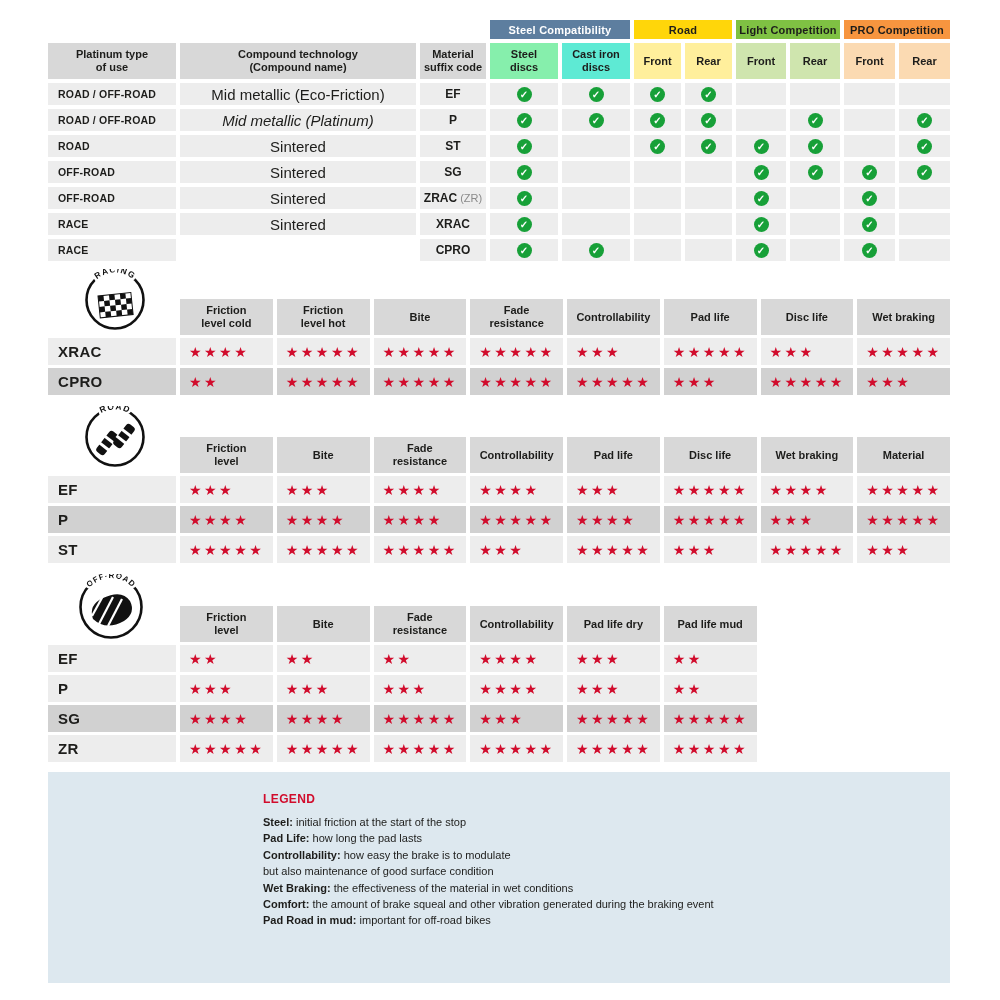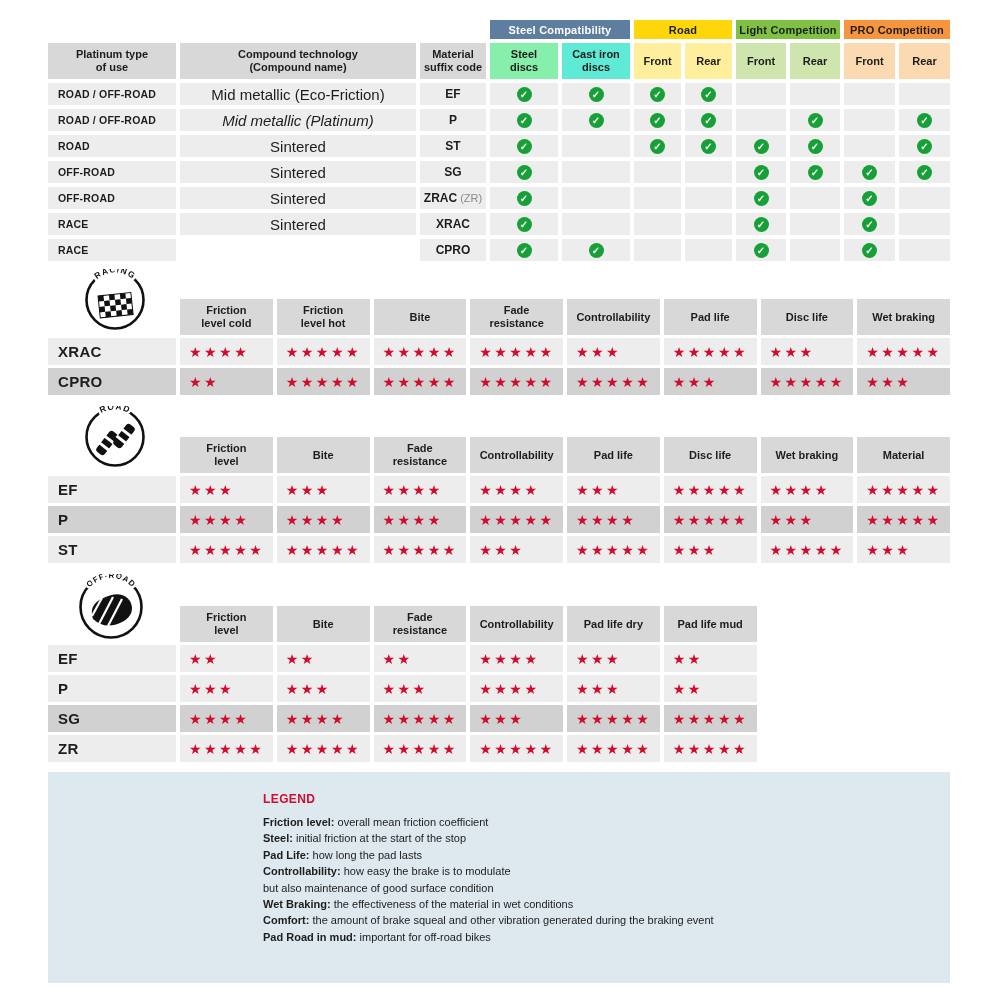--- a/index.html
+++ b/index.html
@@ -398,21 +398,20 @@
       <div class="cell dcell star-cell light" style="grid-area: 5 / 4;">★★★★★</div>
       <div class="cell dcell star-cell light" style="grid-area: 5 / 5;">★★★★★</div>
       <div class="cell dcell star-cell light" style="grid-area: 5 / 6;">★★★★★</div>
       <div class="cell dcell star-cell light" style="grid-area: 5 / 7;">★★★★★</div>
     </div>
 
   <div id="legend">
     <div id="legend-inner">
       <div id="legend-title">LEGEND</div>
       <div id="legend-items">
-          <div class="legend-line"><b>Friction level:</b> overall mean friction coefficient</div>
           <div class="legend-line"><b>Steel:</b> initial friction at the start of the stop</div>
           <div class="legend-line"><b>Pad Life:</b> how long the pad lasts</div>
           <div class="legend-line"><b>Controllability:</b> how easy the brake is to modulate</div>
           <div class="legend-line">but also maintenance of good surface condition</div>
           <div class="legend-line"><b>Wet Braking:</b> the effectiveness of the material in wet conditions</div>
           <div class="legend-line"><b>Comfort:</b> the amount of brake squeal and other vibration generated during the braking event</div>
           <div class="legend-line"><b>Pad Road in mud:</b> important for off-road bikes</div>
         </div>
     </div>
   </div>

